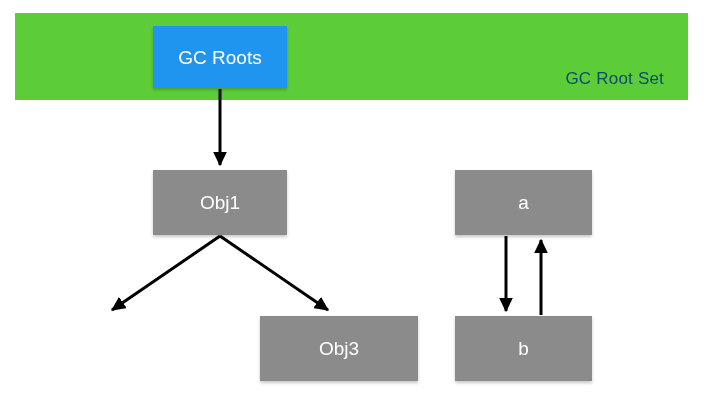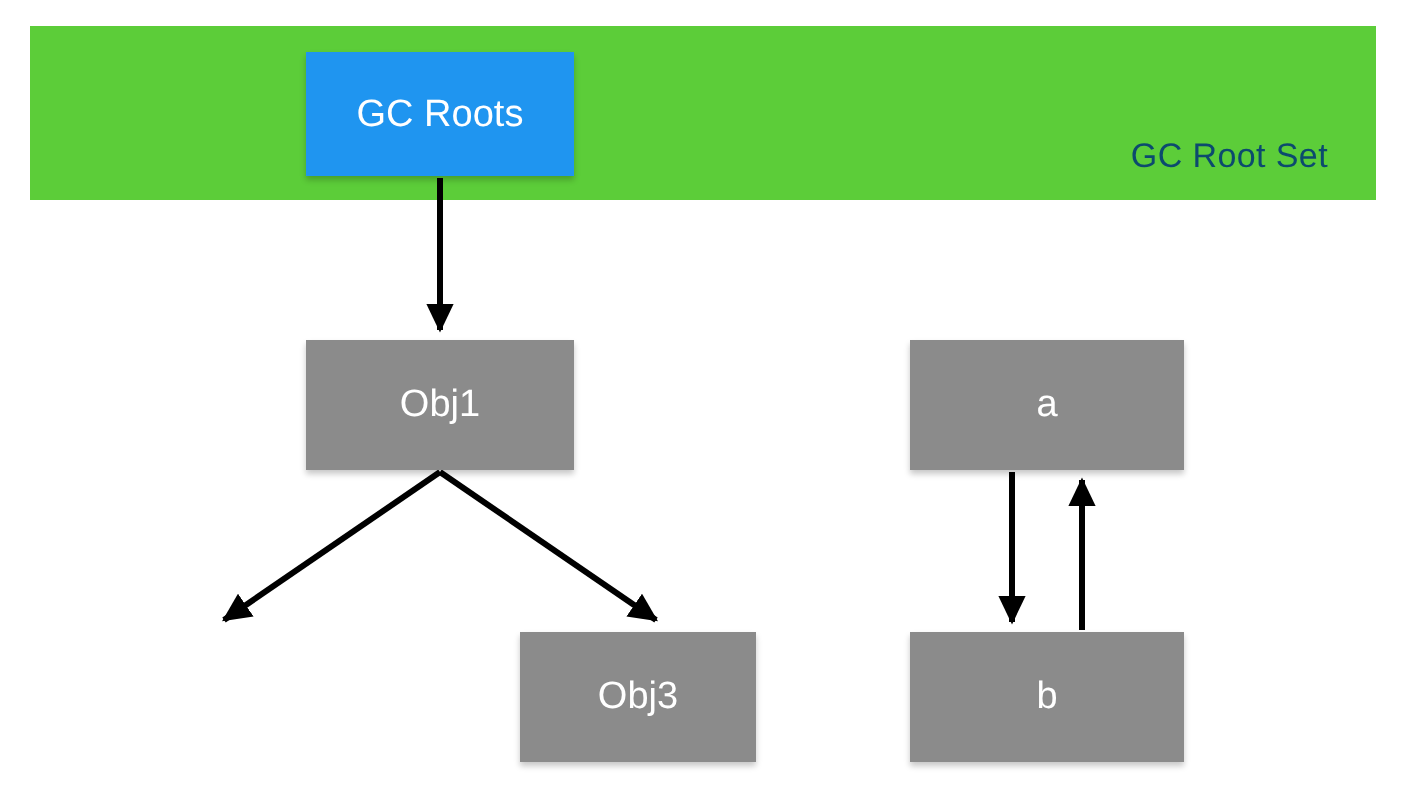--- a/index.html
+++ b/index.html
@@ -49,21 +49,21 @@
     box-shadow: 0 2px 3px rgba(0,0,0,0.22);
     box-sizing: border-box;
     user-select: none;
   }
   .node-gray { background: #8b8b8b; }
   .node-blue { background: #1f95f0; }
 
   .node-gcroots { left: 153px; top: 26px;  width: 134px; height: 62px; }
   .node-obj1    { left: 153px; top: 170px; width: 134px; height: 65px; text-align: right; }
   .node-obj2    { left: 36px;  top: 316px; width: 134px; height: 65px; }
-  .node-obj3    { left: 260px; top: 316px; width: 118px; height: 65px; }
+  .node-obj3    { left: 260px; top: 316px; width: 158px; height: 65px; }
   .node-a       { left: 455px; top: 170px; width: 137px; height: 65px; }
   .node-b       { left: 455px; top: 316px; width: 137px; height: 65px; }
 
   svg.edge-layer {
     position: absolute;
     left: 0;
     top: 0;
     width: 704px;
     height: 402px;
     pointer-events: none;

